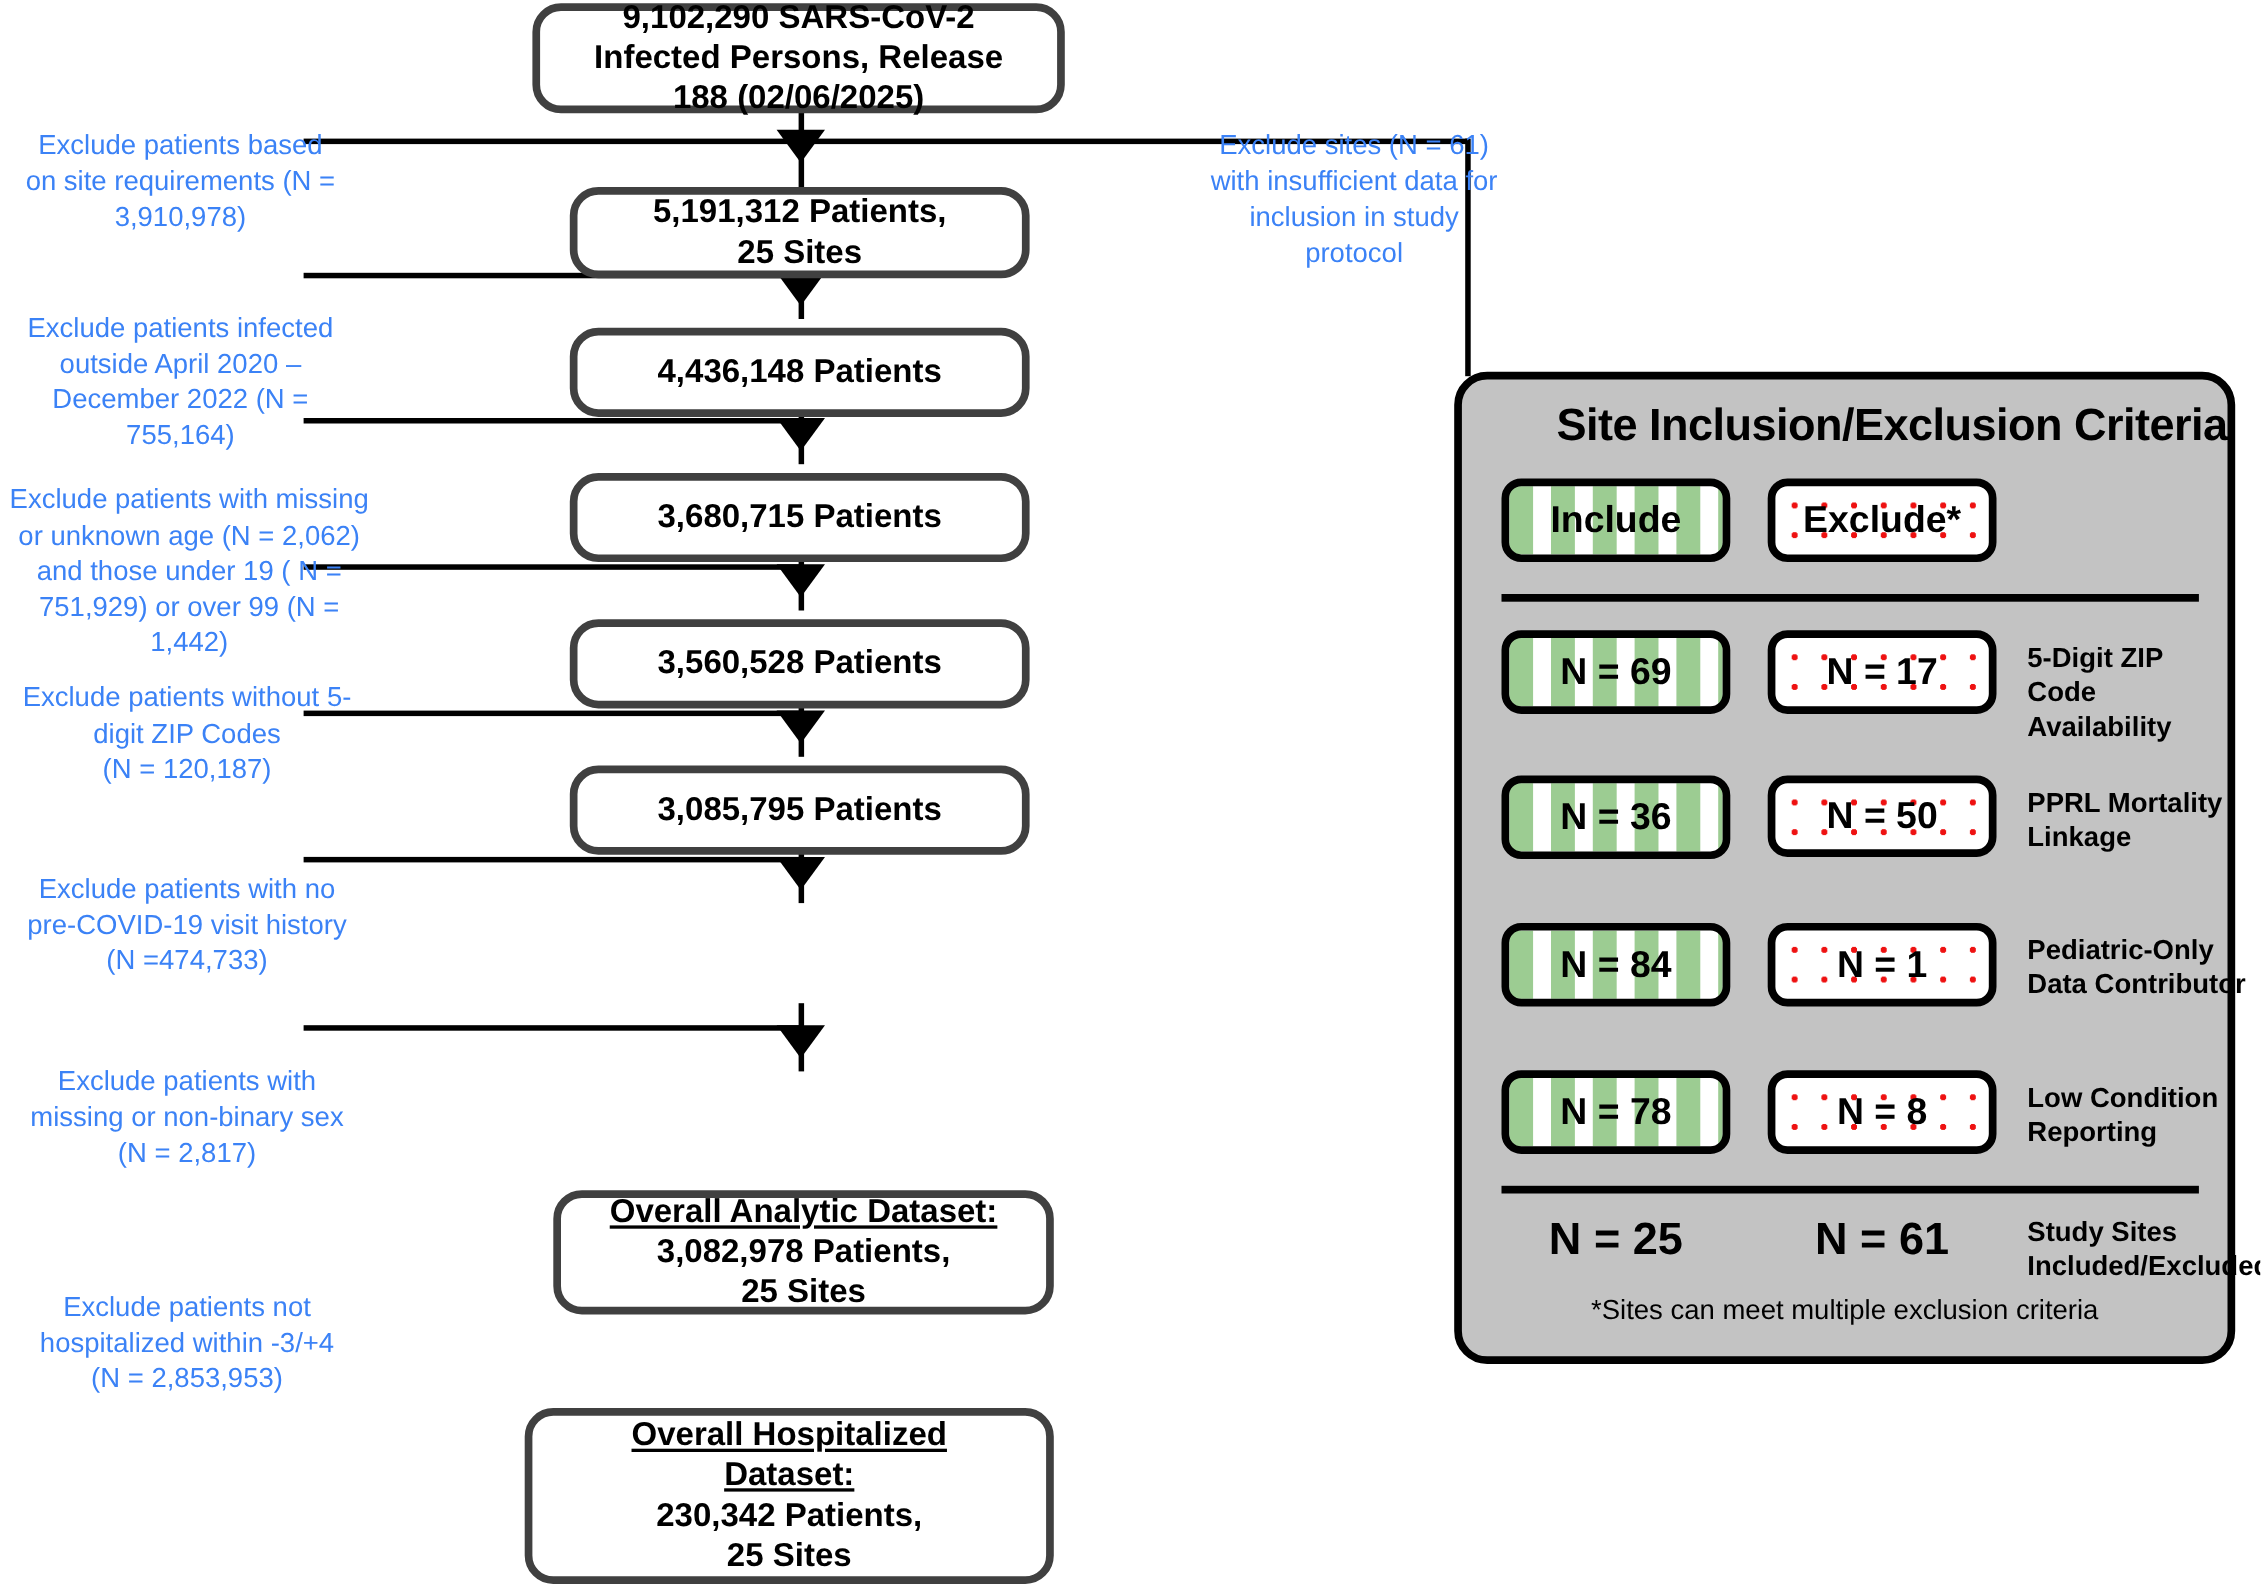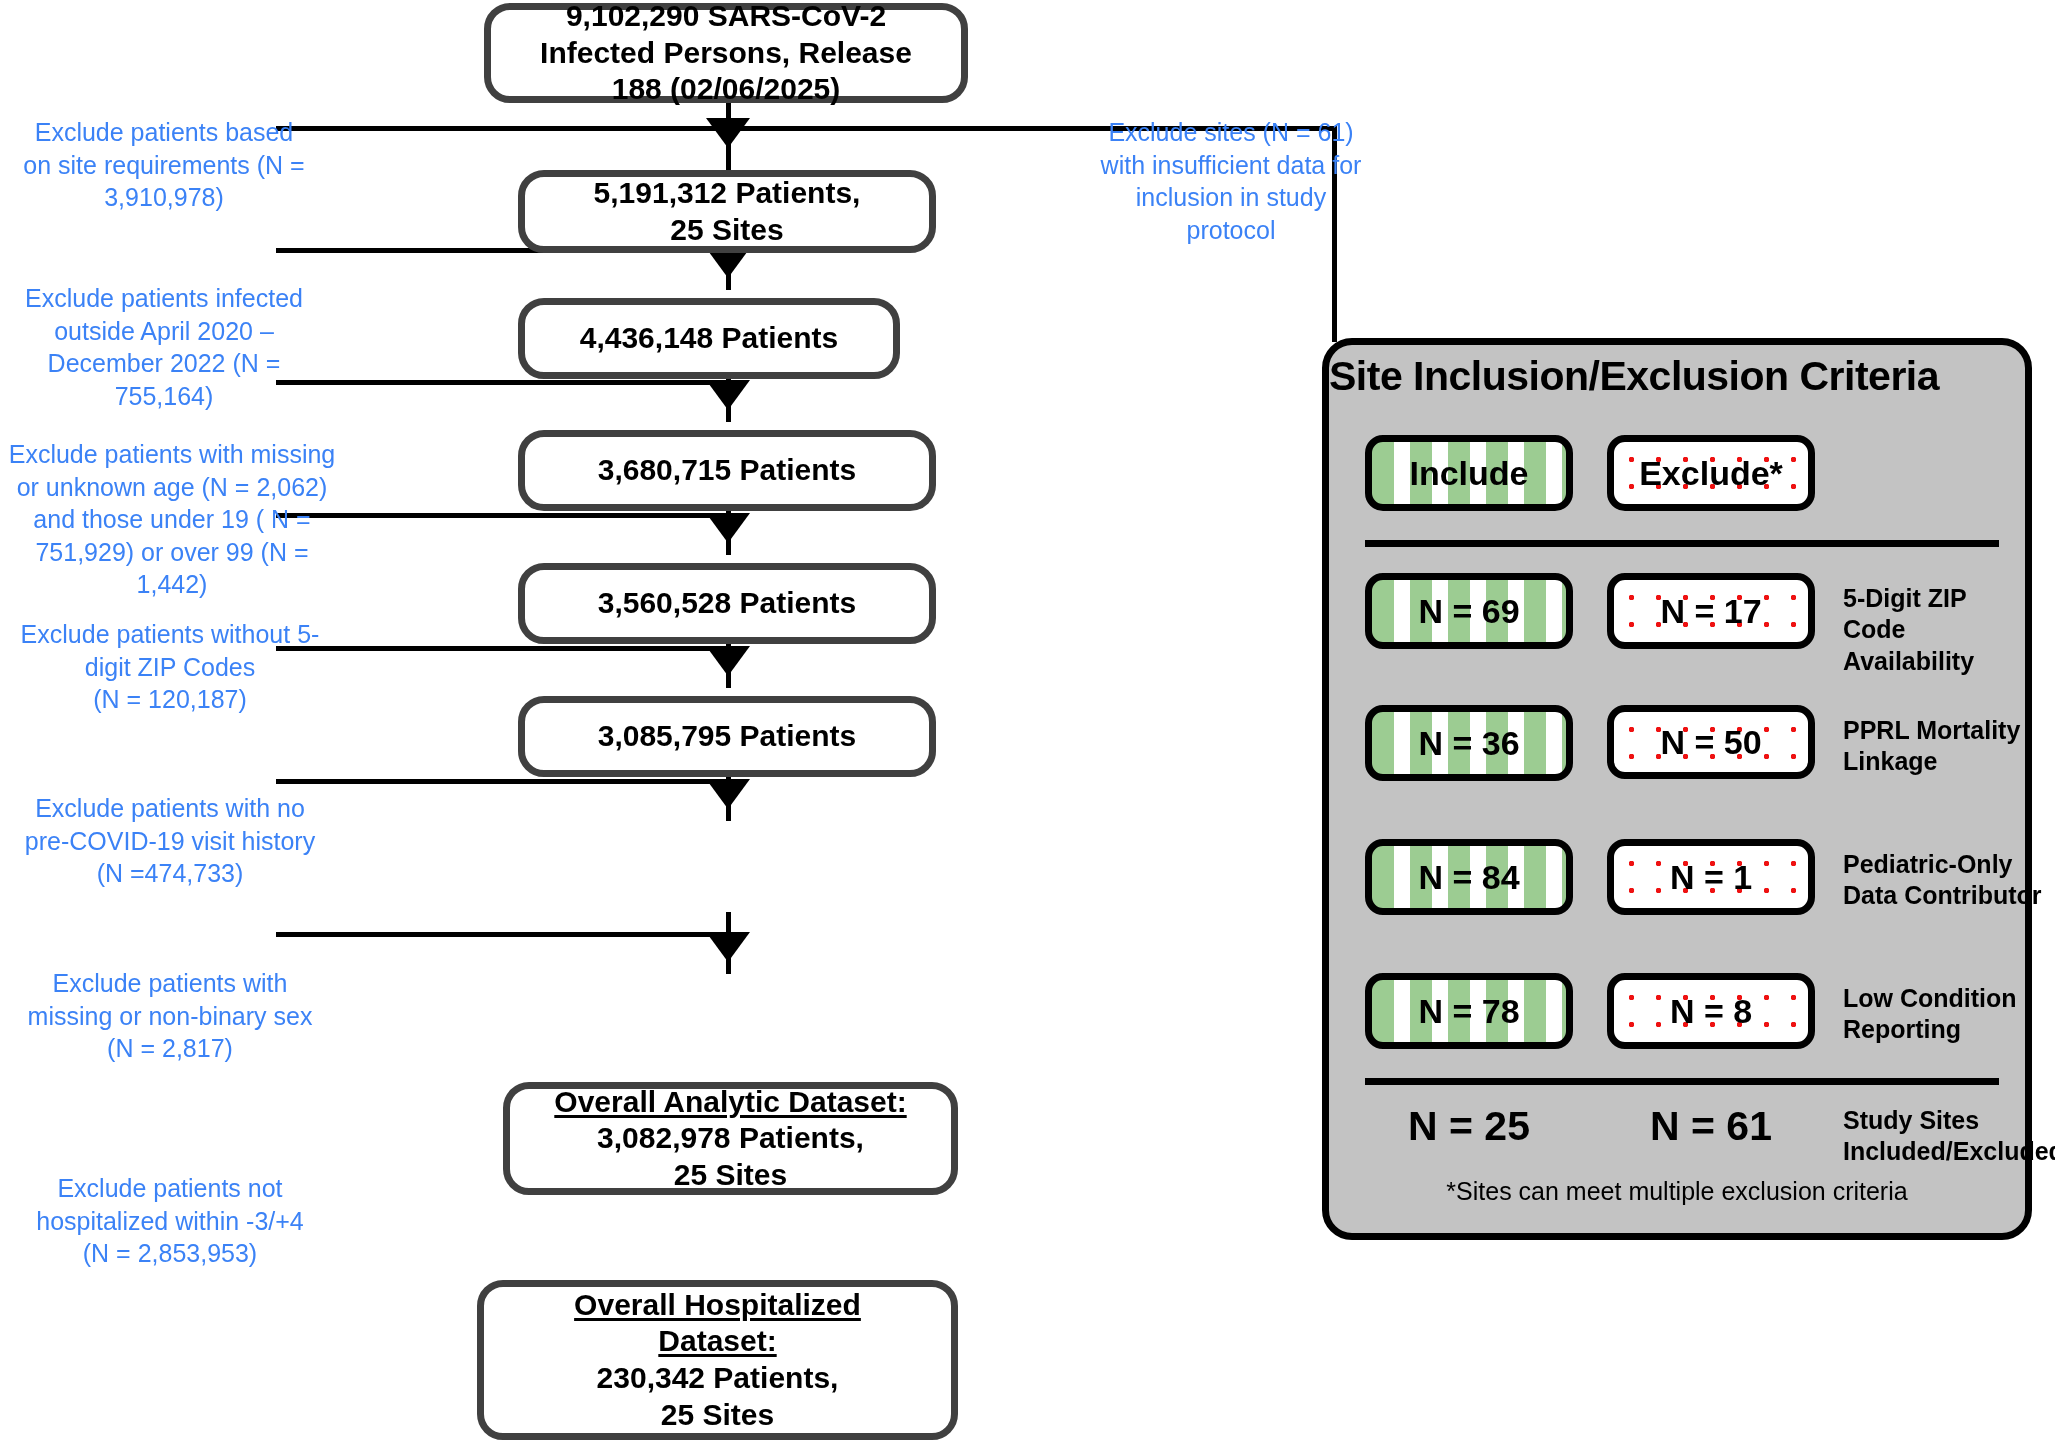--- a/index.html
+++ b/index.html
@@ -81,23 +81,23 @@
     width: 710px;
     height: 902px;
     box-sizing: border-box;
     background: #c3c3c3;
     border: 7px solid #000000;
     border-radius: 30px;
   }
   #criteria-title {
     position: absolute;
     left: 0;
-    top: 8px;
+    top: 18px;
     width: 100%;
-    text-align: left;
+    text-align: right;
     font-size: 41px;
     font-weight: bold;
     letter-spacing: -0.5px;
   }
   .rule {
     position: absolute;
     height: 7px;
     background: #000000;
     left: 36px;
     width: 634px;
@@ -214,21 +214,21 @@
     </div>
   </div>
 
   <div class="flow-box" style="left:518px; top:170px; width:418px; height:83px;">
     <div class="lines">
       <div>5,191,312 Patients,</div>
       <div>25 Sites</div>
     </div>
   </div>
 
-  <div class="flow-box" style="left:518px; top:298px; width:382px; height:81px;">
+  <div class="flow-box" style="left:518px; top:298px; width:418px; height:81px;">
     <div class="lines">
       <div>4,436,148 Patients</div>
     </div>
   </div>
 
   <div class="flow-box" style="left:518px; top:430px; width:418px; height:81px;">
     <div class="lines">
       <div>3,680,715 Patients</div>
     </div>
   </div>

